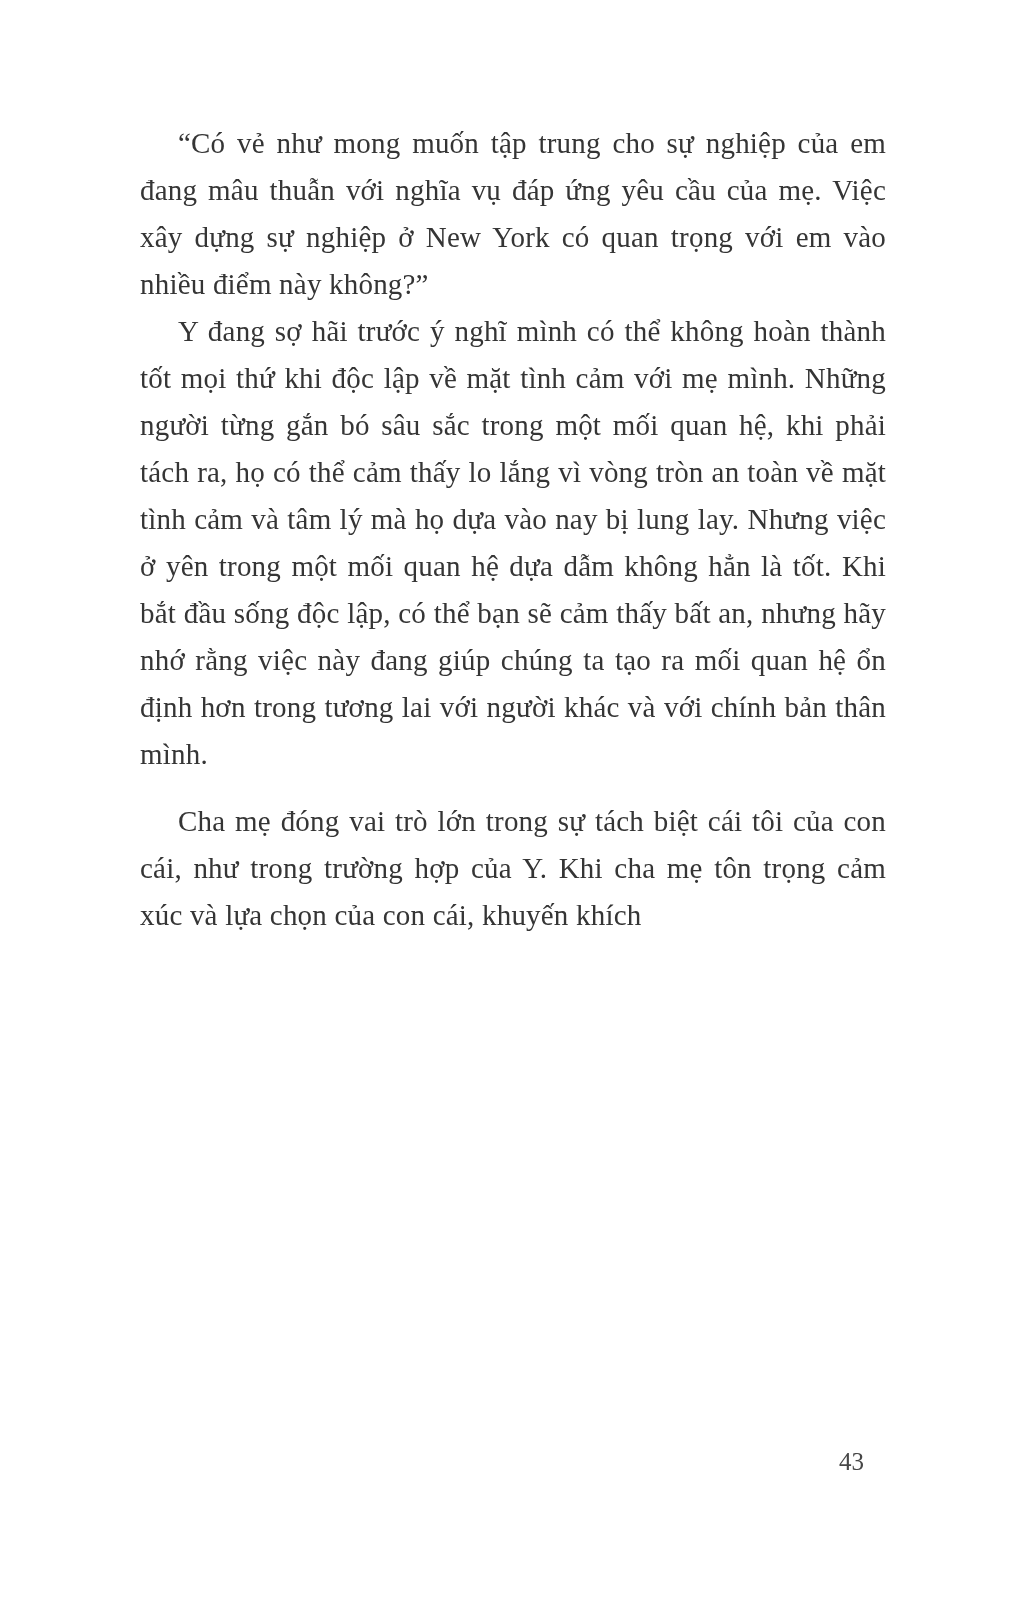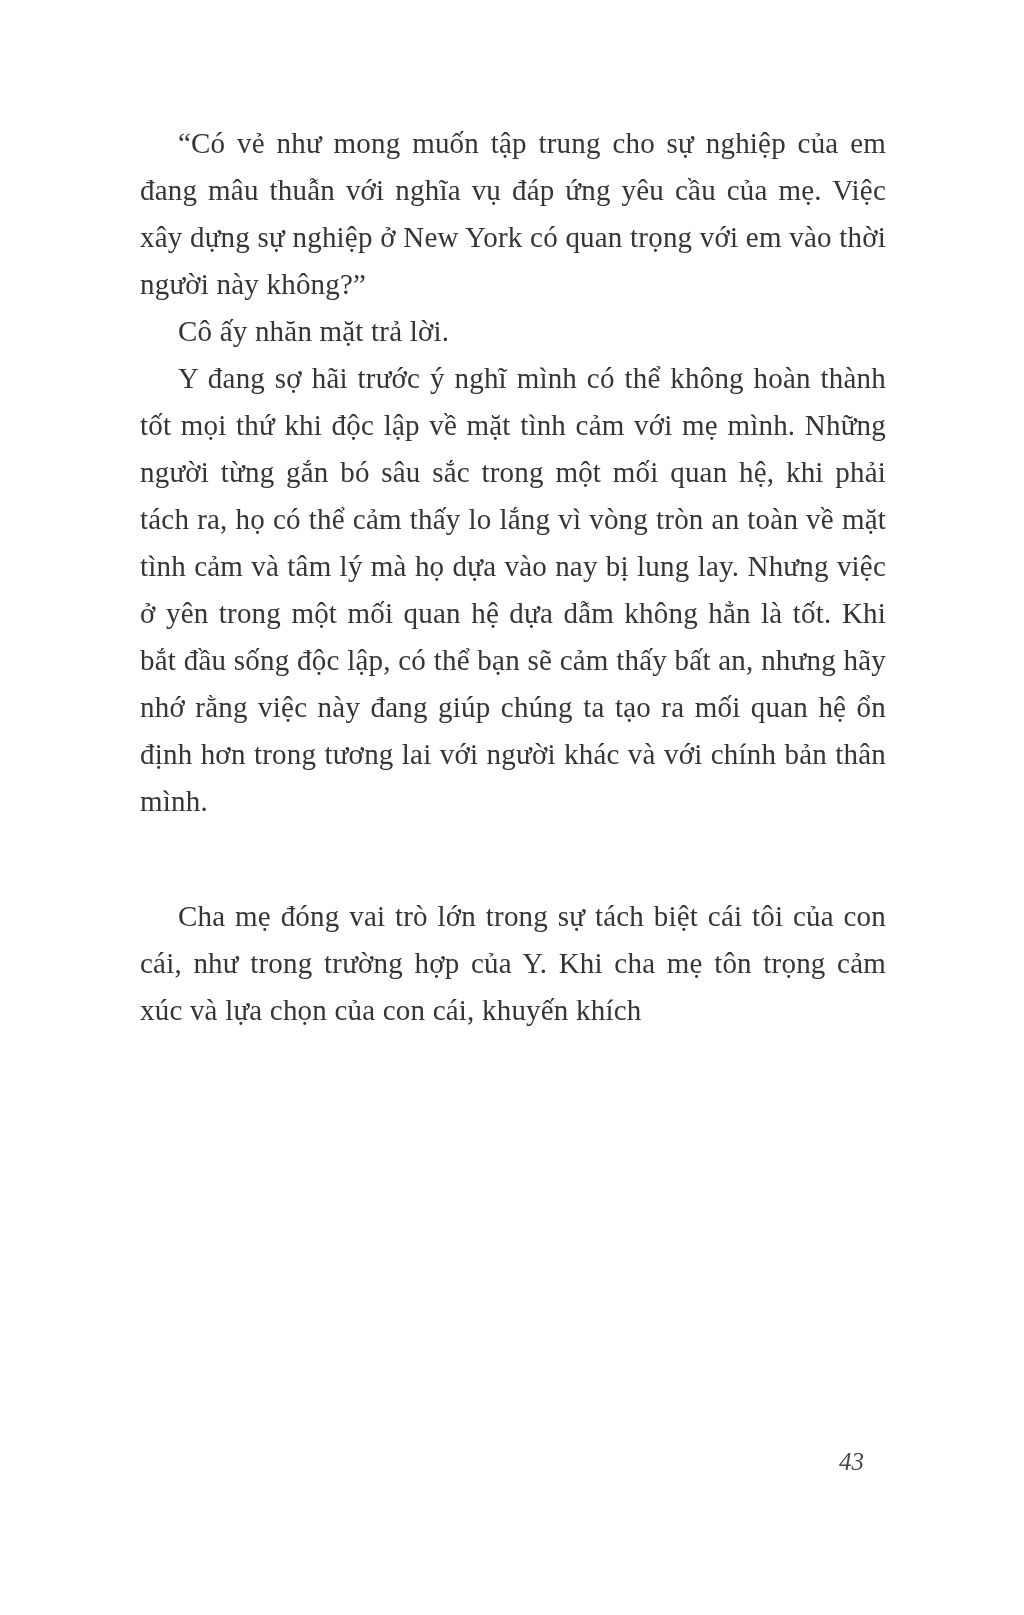--- a/index.html
+++ b/index.html
@@ -23,35 +23,33 @@
     font-size: 29px;
     line-height: 47px;
     text-align: justify;
     letter-spacing: 0.2px;
   }
   .page-content p {
     margin: 0;
     text-indent: 38px;
   }
   .page-content p.section-break {
-    margin-top: 68px;
+    margin-top: 20px;
   }
   .page-number {
     position: absolute;
     right: 160px;
     top: 1448px;
     font-size: 25px;
-    font-style: italic;
     color: #474747;
     margin-left: 36px;
   }
 </style>
 </head>
 <body>
 
 <div class="page-content">
-  <p>“Có vẻ như mong muốn tập trung cho sự nghiệp của em đang mâu thuẫn với nghĩa vụ đáp ứng yêu cầu của mẹ. Việc xây dựng sự nghiệp ở New York có quan trọng với em vào thời người này không?”</p>
-  <p>Cô ấy nhăn mặt trả lời.</p>
+  <p>“Có vẻ như mong muốn tập trung cho sự nghiệp của em đang mâu thuẫn với nghĩa vụ đáp ứng yêu cầu của mẹ. Việc xây dựng sự nghiệp ở New York có quan trọng với em vào nhiều điểm này không?”</p>
   <p>Y đang sợ hãi trước ý nghĩ mình có thể không hoàn thành tốt mọi thứ khi độc lập về mặt tình cảm với mẹ mình. Những người từng gắn bó sâu sắc trong một mối quan hệ, khi phải tách ra, họ có thể cảm thấy lo lắng vì vòng tròn an toàn về mặt tình cảm và tâm lý mà họ dựa vào nay bị lung lay. Nhưng việc ở yên trong một mối quan hệ dựa dẫm không hẳn là tốt. Khi bắt đầu sống độc lập, có thể bạn sẽ cảm thấy bất an, nhưng hãy nhớ rằng việc này đang giúp chúng ta tạo ra mối quan hệ ổn định hơn trong tương lai với người khác và với chính bản thân mình.</p>
   <p class="section-break">Cha mẹ đóng vai trò lớn trong sự tách biệt cái tôi của con cái, như trong trường hợp của Y. Khi cha mẹ tôn trọng cảm xúc và lựa chọn của con cái, khuyến khích</p>
 </div>
 
 <div class="page-number">43</div>
 
 </body></html>

